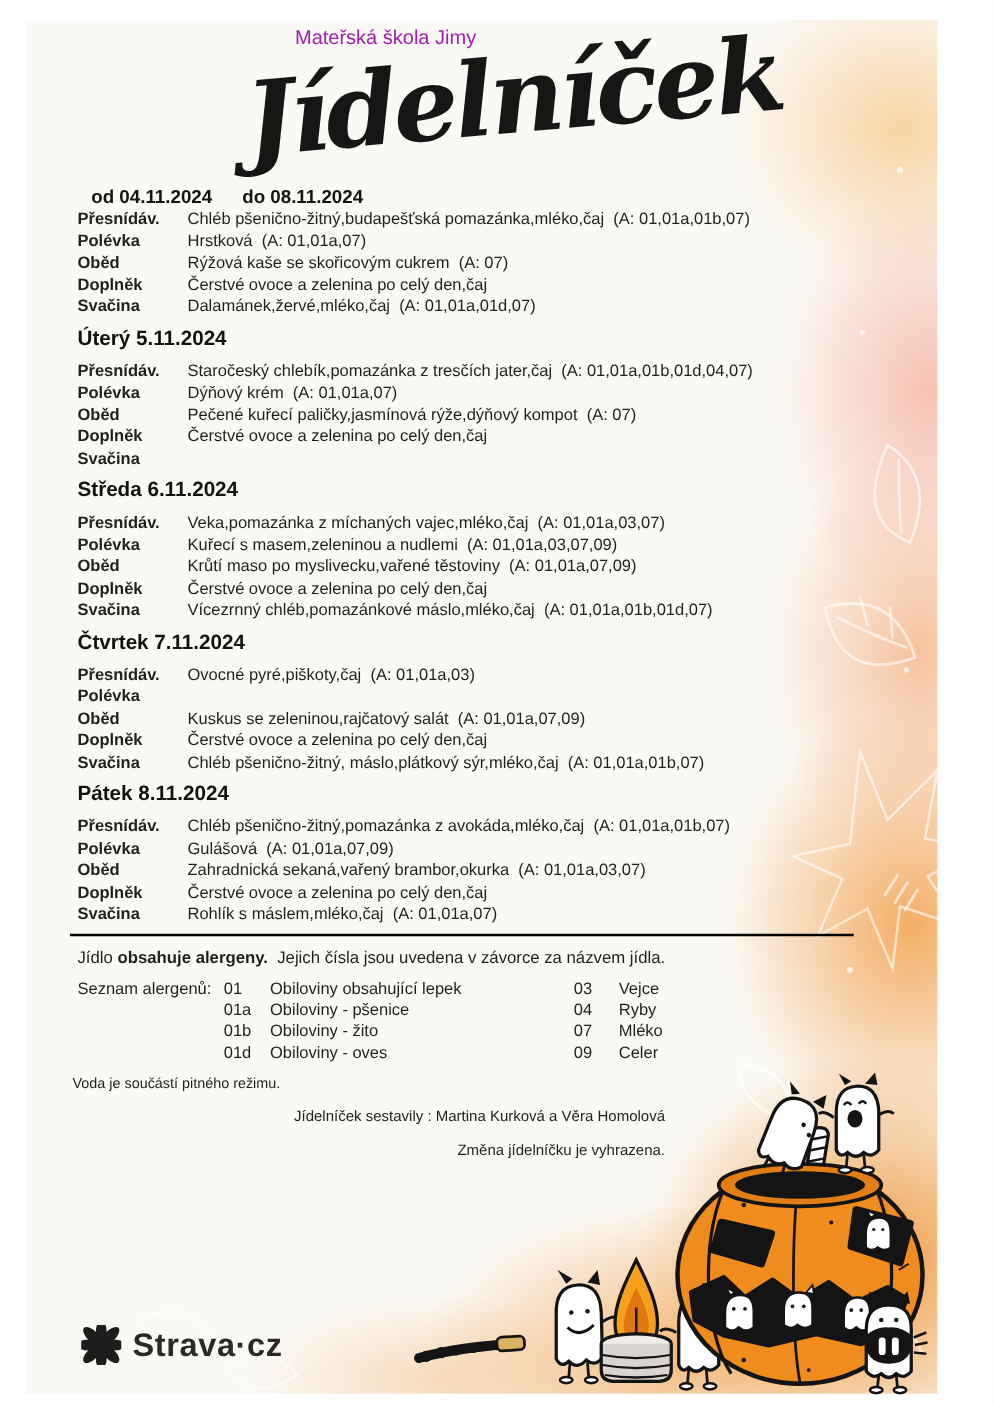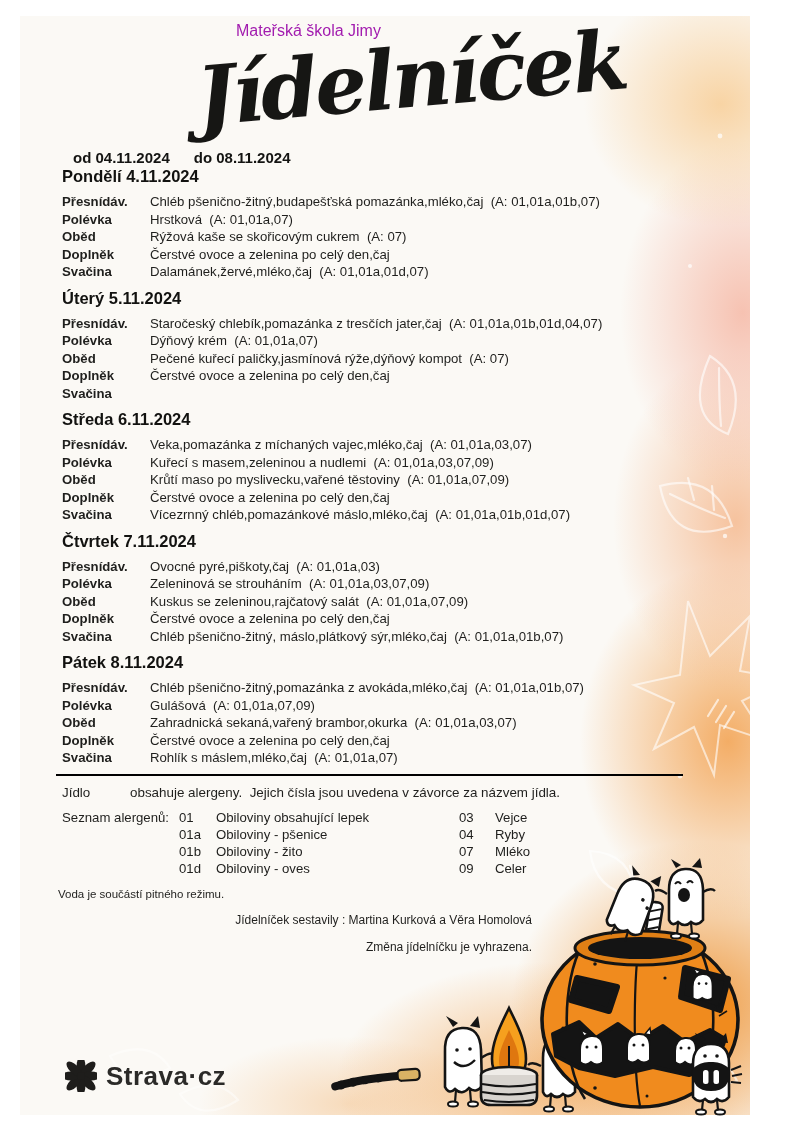--- a/index.html
+++ b/index.html
@@ -35,21 +35,21 @@
   .date-line .to{margin-left:24px;}
   
   .menu{position:absolute;left:62px;top:166px;width:628px;}
   .day{margin-bottom:7px;}
   .day-heading{font-size:16.5px;line-height:21px;margin:0 0 6px 0;font-weight:bold;color:#121210;}
   .meal-row{display:flex;font-size:13.2px;line-height:17.5px;align-items:center;}
   .meal-label{width:88px;flex:0 0 88px;font-weight:bold;}
   .meal-text{white-space:pre-wrap;}
   .divider{border:none;border-top:2px solid #000;width:627px;margin:2px 0 8px -6px;}
   .notice{font-size:13.4px;line-height:18px;white-space:pre-wrap;margin:0 0 0 0;}
-  .notice .b{font-weight:normal;margin-left:36px;}
+  .notice .b{font-weight:bold;}
   .allergen-grid{
     display:grid;grid-template-columns:117px 37px 243px 36px auto;
     font-size:13.2px;line-height:17px;margin-top:7px;
   }
   .footer-note{font-size:11.5px;margin-left:-4px;margin-top:11px;}
   .footer-center{font-size:12px;width:470px;text-align:right;margin-top:13px;}
   
   .logo{position:absolute;left:65px;top:1060px;display:flex;align-items:center;}
   .logo-text{font-size:26px;font-weight:bold;color:#2b2a28;letter-spacing:.5px;margin-left:9px;}
   .illustration{position:absolute;left:295px;top:858px;}
@@ -87,21 +87,20 @@
 
 <div class="school-name">Mateřská škola Jimy</div>
 <div class="script-title">Jídelníček</div>
 <div class="date-line">
   <span class="from">od 04.11.2024</span><span class="to">do 08.11.2024</span>
 </div>
 
 <div class="menu">
 
   <section class="day">
-    <h2 class="day-heading">Pondělí 4.11.2024</h2>
     <div class="meal-row">
         <span class="meal-label">Přesnídáv.</span>
         <span class="meal-text">Chléb pšenično-žitný,budapešťská pomazánka,mléko,čaj  (A: 01,01a,01b,07)</span>
       </div>
     <div class="meal-row">
         <span class="meal-label">Polévka</span>
         <span class="meal-text">Hrstková  (A: 01,01a,07)</span>
       </div>
     <div class="meal-row">
         <span class="meal-label">Oběd</span>
@@ -165,21 +164,20 @@
   </section>
 
   <section class="day">
     <h2 class="day-heading">Čtvrtek 7.11.2024</h2>
     <div class="meal-row">
         <span class="meal-label">Přesnídáv.</span>
         <span class="meal-text">Ovocné pyré,piškoty,čaj  (A: 01,01a,03)</span>
       </div>
     <div class="meal-row">
         <span class="meal-label">Polévka</span>
-        <span class="meal-text">Zeleninová se strouháním  (A: 01,01a,03,07,09)</span>
       </div>
     <div class="meal-row">
         <span class="meal-label">Oběd</span>
         <span class="meal-text">Kuskus se zeleninou,rajčatový salát  (A: 01,01a,07,09)</span>
       </div>
     <div class="meal-row">
         <span class="meal-label">Doplněk</span>
         <span class="meal-text">Čerstvé ovoce a zelenina po celý den,čaj</span>
       </div>
     <div class="meal-row">

